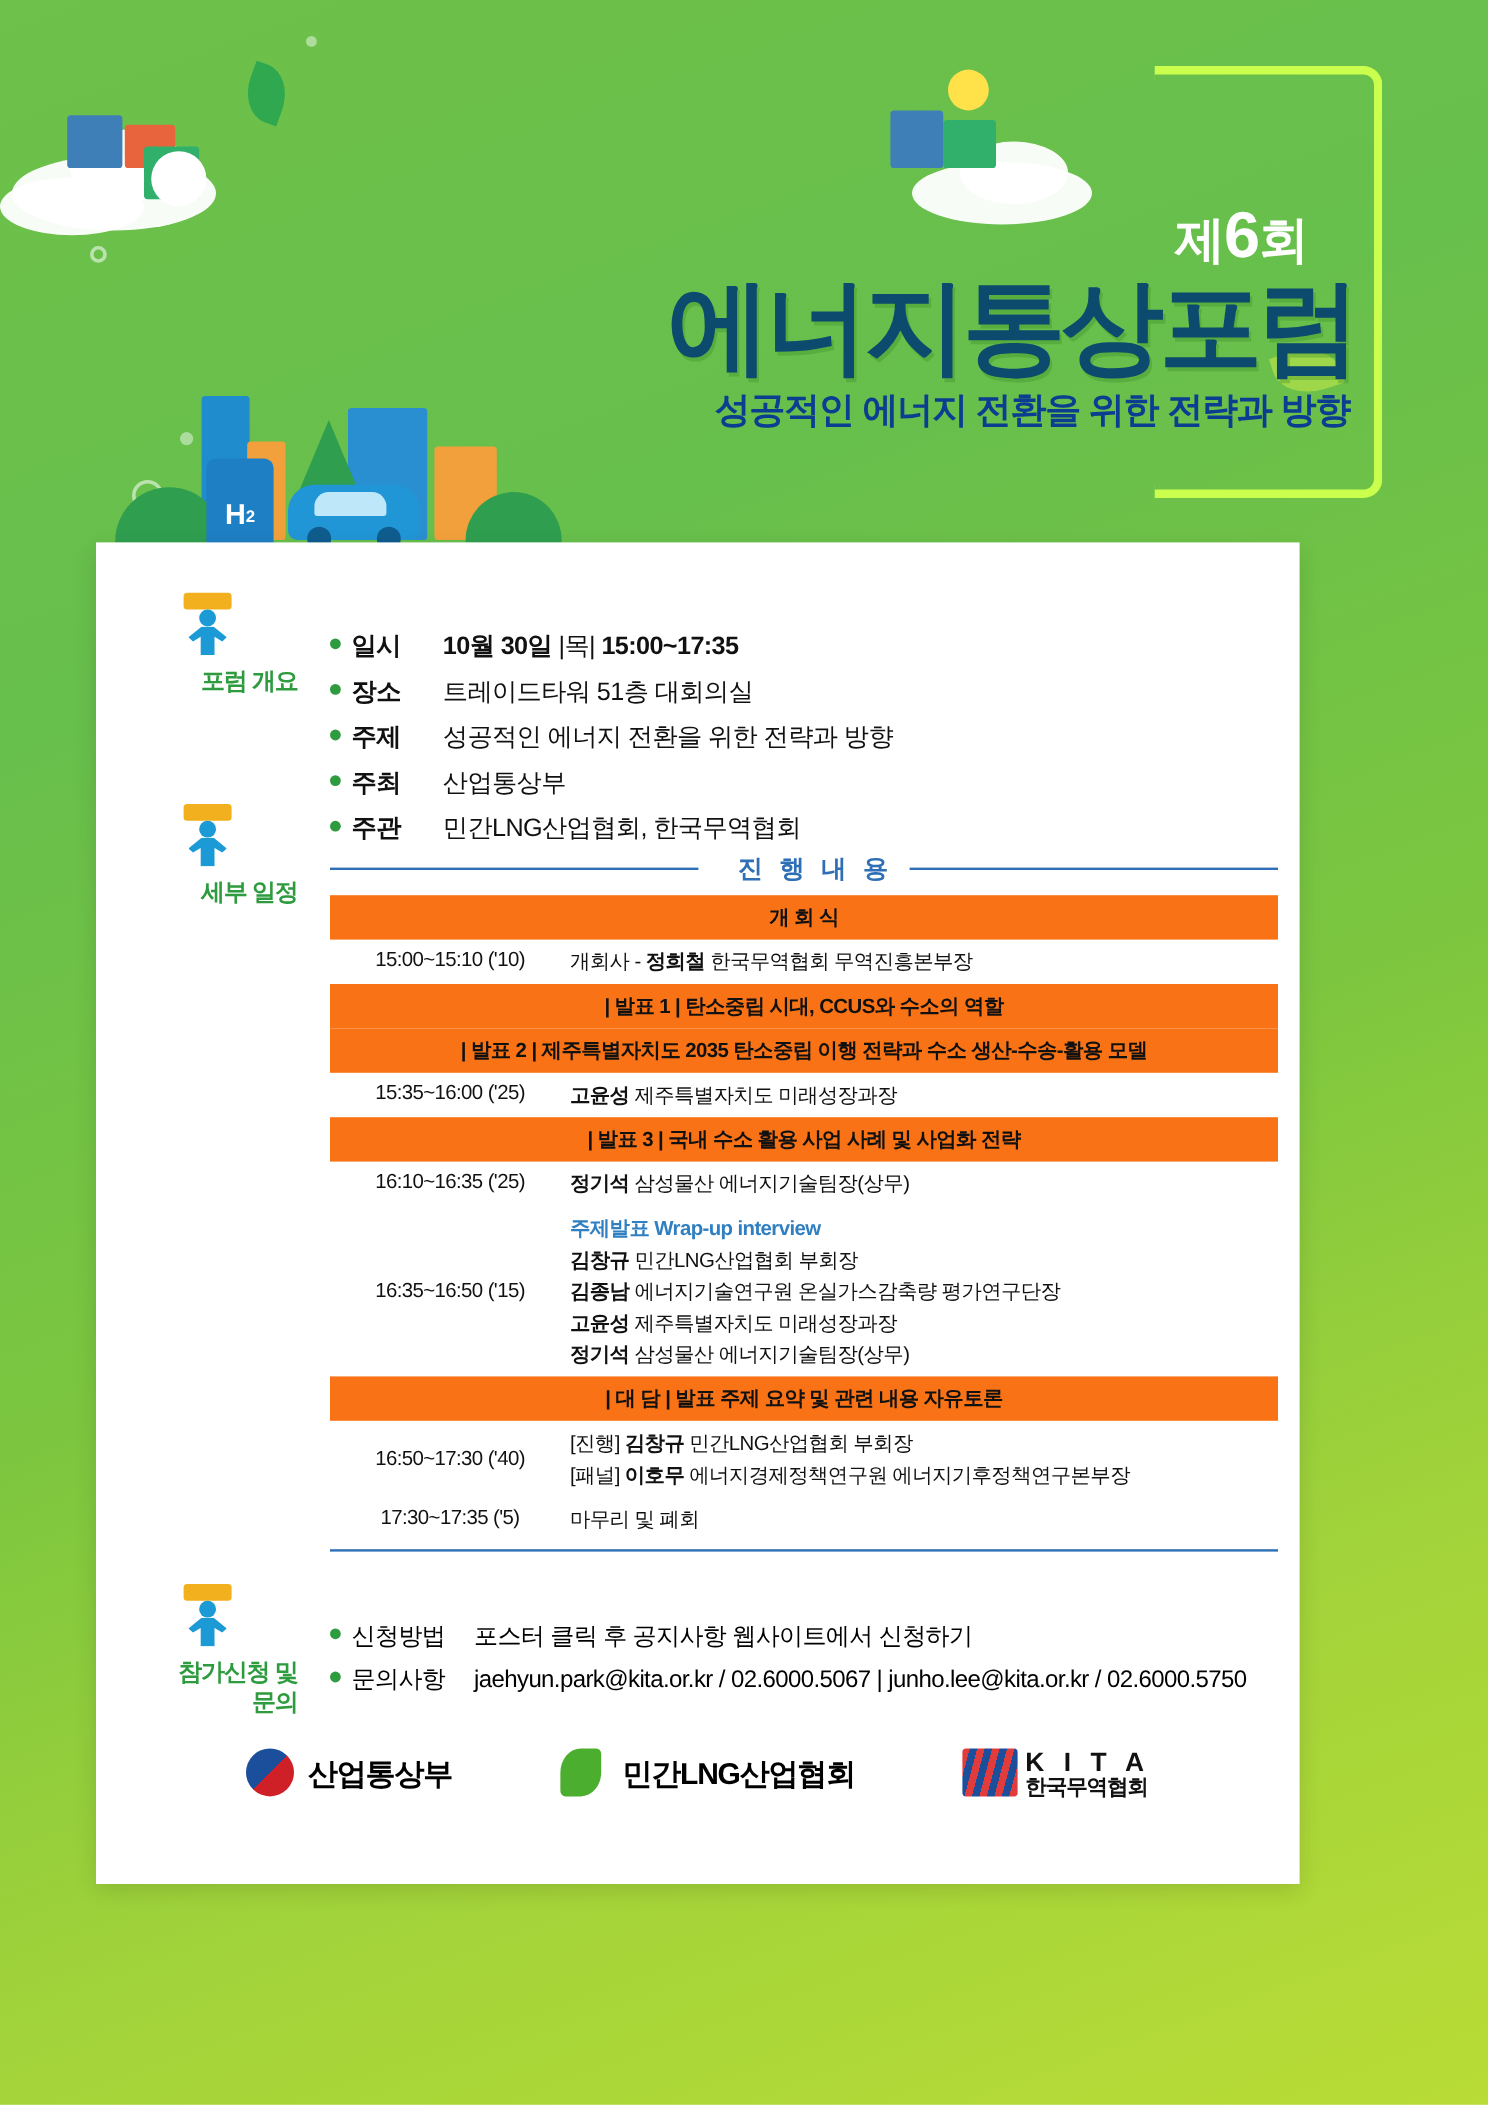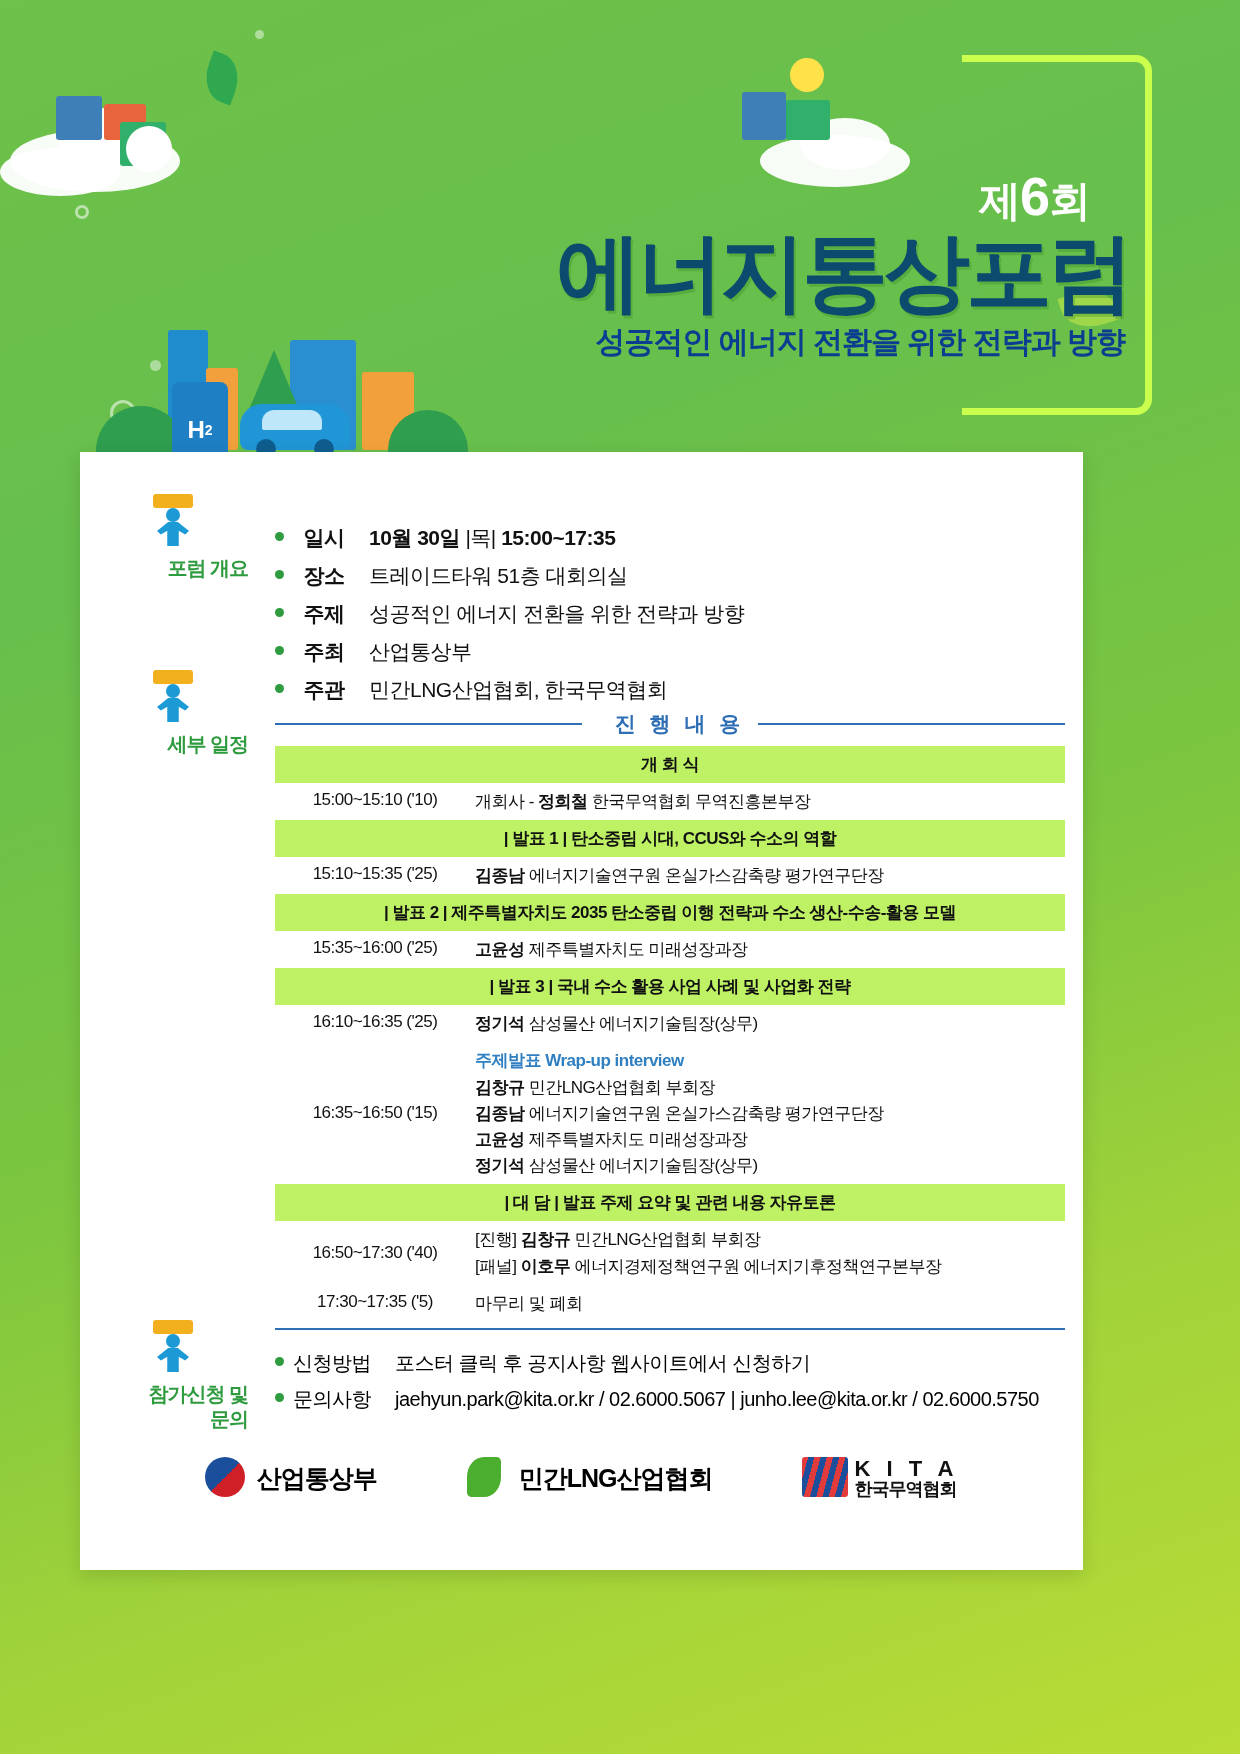--- a/index.html
+++ b/index.html
@@ -86,42 +86,42 @@
   .person {
     width: 52px; height: 56px; margin: 0 auto; position: relative;
   }
   .person .board { position: absolute; left: 6px; top: 0; width: 40px; height: 14px; background: #f2b01e; border-radius: 3px; }
   .person .head { position: absolute; left: 19px; top: 14px; width: 14px; height: 14px; border-radius: 50%; background: #1c9ad6; }
   .person .body { position: absolute; left: 10px; top: 28px; width: 32px; height: 24px; background: #1c9ad6;
                   clip-path: polygon(35% 0, 65% 0, 100% 38%, 88% 52%, 68% 36%, 68% 100%, 32% 100%, 32% 36%, 12% 52%, 0 38%); }
 
   
   .ov { position: absolute; left: 195px; }
-  .ov-row { display: flex; align-items: baseline; margin-bottom: 10px; font-size: 21px; color: #111; text-align: center; }
+  .ov-row { display: flex; align-items: baseline; margin-bottom: 10px; font-size: 21px; color: #111; }
   .ov-bullet { width: 9px; height: 9px; border-radius: 50%; background: #2e9b3e; margin-right: 9px; position: relative; top: -4px; flex: none; }
   .ov-key { font-weight: bold; color: #111; min-width: 62px; margin-right: 14px; letter-spacing: -.5px; }
   .ov-val { letter-spacing: -.5px; }
   .ov-val b { font-weight: bold; }
 
   
   .sched { position: absolute; left: 195px; width: 790px; }
   .sched-head {
     display: flex; align-items: center; gap: 14px; margin-bottom: 8px;
   }
   .sched-head .line { flex: 1; height: 2px; background: #2f6fb5; }
   .sched-head .txt { font-size: 21px; font-weight: bold; color: #2f6fb5; letter-spacing: 4px; margin-left: 19px; }
 
   table.sched-table { border-collapse: collapse; width: 100%; }
   table.sched-table td {
     font-size: 17px; color: #111; padding: 7px 0; vertical-align: top; letter-spacing: -.5px;
   }
   td.time { width: 200px; text-align: center; color: #222; white-space: nowrap; }
   td.desc { padding-left: 18px; }
   tr.band td {
-    background: #bef264; text-align: center; font-weight: bold; font-size: 17px;
+    background: #f97316; text-align: center; font-weight: bold; font-size: 17px;
     padding: 7px 0;
   }
   .bottom-rule { height: 2px; background: #2f6fb5; margin-top: 6px; }
   .wrapup { color: #2f7fc1; font-weight: bold; }
   .nm { font-weight: bold; }
 
   
   .apply { position: absolute; left: 195px; }
   .apply-row { display: flex; align-items: baseline; margin-bottom: 9px; font-size: 20px; }
   .apply .ov-bullet { background: #2e9b3e; }
@@ -262,26 +262,20 @@
         </tr>
         <tr>
           <td class="time">15:00~15:10 ('10)</td>
           <td class="desc">
             <span>개회사 - </span><span class="nm">정희철</span><span> 한국무역협회 무역진흥본부장</span>
           </td>
         </tr>
         <tr class="band">
           <td colspan="2">| 발표 1 | 탄소중립 시대, CCUS와 수소의 역할</td>
         </tr>
-        <tr>
-          <td class="time">15:10~15:35 ('25)</td>
-          <td class="desc">
-            <span class="nm">김종남</span><span> 에너지기술연구원 온실가스감축량 평가연구단장</span>
-          </td>
-        </tr>
         <tr class="band">
           <td colspan="2">| 발표 2 | 제주특별자치도 2035 탄소중립 이행 전략과 수소 생산-수송-활용 모델</td>
         </tr>
         <tr>
           <td class="time">15:35~16:00 ('25)</td>
           <td class="desc">
             <span class="nm">고윤성</span><span> 제주특별자치도 미래성장과장</span>
           </td>
         </tr>
         <tr class="band">

